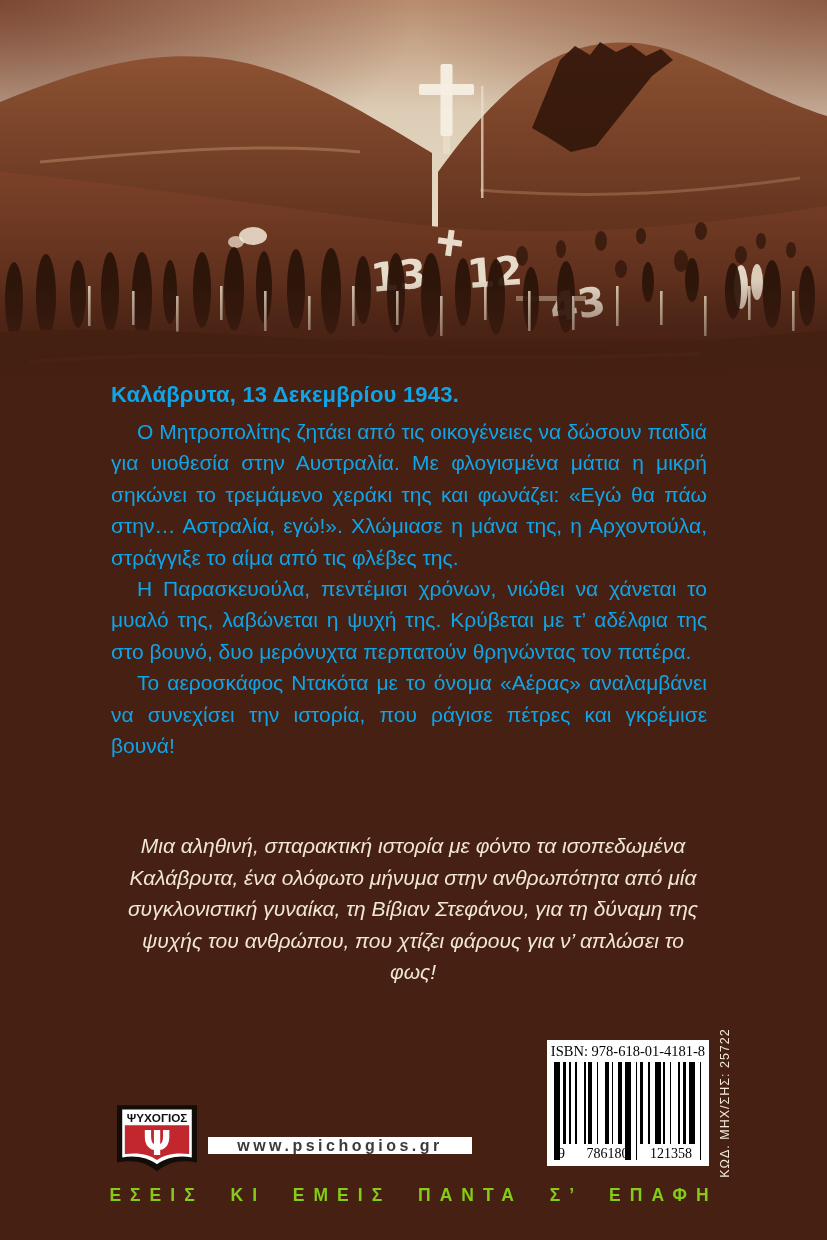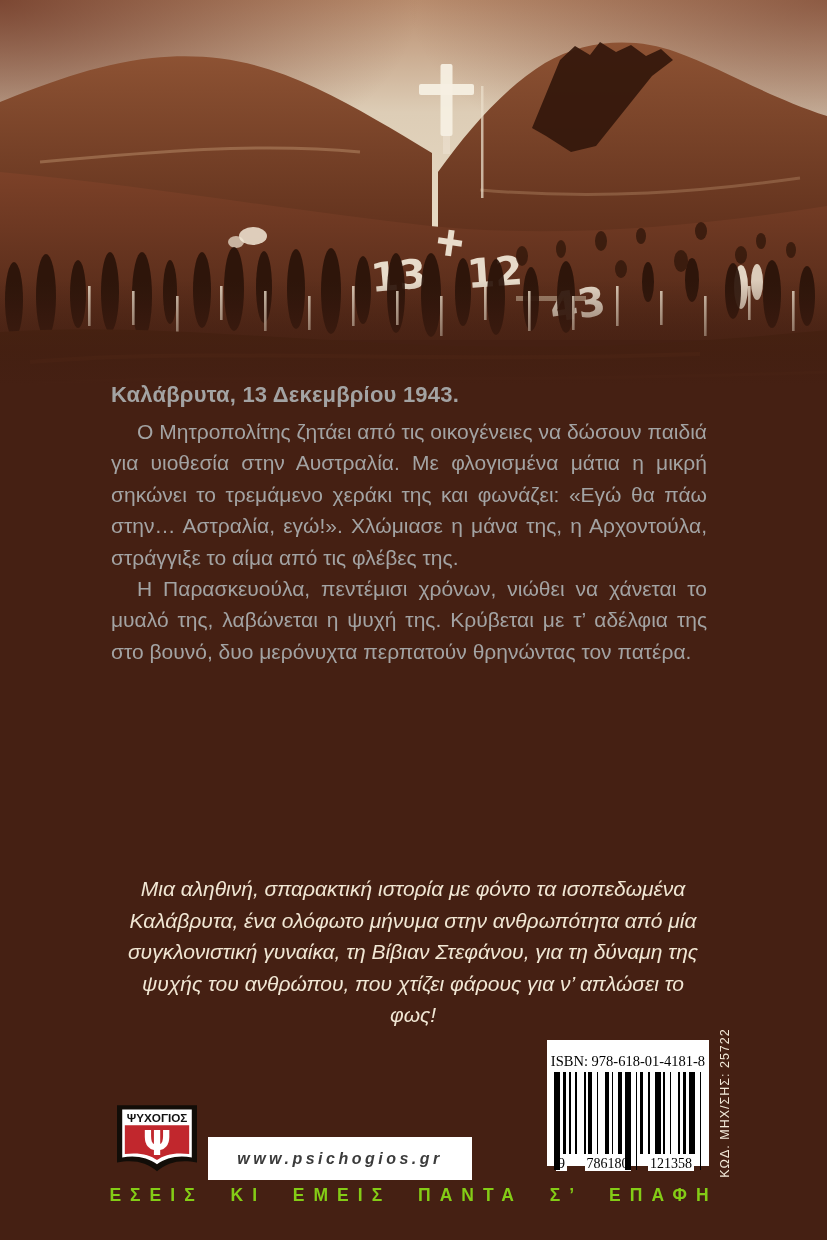--- a/index.html
+++ b/index.html
@@ -4,41 +4,41 @@
 <style>
   html,body{margin:0;padding:0;background:#1a0d08;}
   .page{position:relative;width:827px;height:1240px;background:#452013;overflow:hidden;
         font-family:"Liberation Sans",sans-serif;margin:0 auto;}
 
   
   .photo{position:absolute;top:0;left:0;width:827px;height:412px;}
   .photo svg{display:block;width:100%;height:100%;}
 
   
-  .synopsis{position:absolute;left:111px;top:382px;width:596px;color:#a3a3a3;}
+  .synopsis{position:absolute;left:111px;top:382px;width:596px;color:#0ea5e9;}
   .synopsis h2{font-size:22px;font-weight:bold;margin:0 0 8px 0;letter-spacing:.2px;}
   .synopsis p{font-size:21px;line-height:31.4px;margin:0;text-align:justify;}
   .synopsis p.indent{text-indent:26px;}
 
   
-  .quote{position:absolute;left:123px;top:873px;width:580px;text-align:center;
+  .quote{position:absolute;left:123px;top:830px;width:580px;text-align:center;
          font-style:italic;font-size:21px;line-height:31.5px;color:#f1e7d4;}
 
   
   .logo{position:absolute;left:113px;top:1100px;width:88px;height:80px;}
   .logo svg{display:block;width:100%;height:100%;}
 
   .pubname{position:absolute;left:208px;top:1099px;width:300px;color:#ffffff;
            font-weight:bold;font-size:30px;letter-spacing:-.5px;white-space:nowrap;}
-  .webbox{position:absolute;left:208px;top:1137px;width:264px;height:43px;background:#ffffff;
-          display:flex;align-items:center;justify-content:center;font-style:italic;}
+  .webbox{position:absolute;left:208px;top:1137px;width:264px;height:17px;background:#ffffff;
+          display:flex;align-items:center;justify-content:center;}
   .webbox span{color:#3b3b3b;font-weight:bold;font-size:16px;letter-spacing:3.5px;white-space:nowrap;}
 
   .barcode{position:absolute;left:547px;top:1040px;width:162px;height:126px;background:#ffffff;
-           box-sizing:border-box;padding-top:13px;}
+           box-sizing:border-box;padding-top:3px;}
   .isbn{font-family:"Liberation Serif",serif;font-size:14.5px;color:#000;text-align:center;white-space:nowrap;}
   .bars{position:relative;width:148px;height:100px;margin:2px auto 0 auto;}
   .stripe{position:absolute;top:0;background:#000;}
   .digits{position:absolute;bottom:1px;left:2px;right:8px;display:flex;justify-content:space-between;
           font-family:"Liberation Serif",serif;font-size:14px;color:#000;}
   .digits span{background:#fff;padding:0 2px;line-height:15px;}
 
   .kod{position:absolute;left:650px;top:1096px;width:150px;text-align:center;color:#f3ead9;
        font-size:12.5px;letter-spacing:1px;transform:rotate(-90deg);white-space:nowrap;}
 
@@ -185,20 +185,21 @@
       <path d="M0,387 C180,370 420,387 827,372" stroke="#6b3a1f" stroke-width="3" fill="none" opacity="0.4"></path>
 
       <rect x="0" y="280" width="827" height="132" fill="url(#gFade)"></rect>
     </svg>
   </div>
 
   <div class="synopsis">
     <h2>Καλάβρυτα, 13 Δεκεμβρίου 1943.</h2>
     <p class="indent">Ο Μητροπολίτης ζητάει από τις οικογένειες να δώσουν παιδιά για υιοθεσία στην Αυστραλία. Με φλογισμένα μάτια η μικρή σηκώνει το τρεμάμενο χεράκι της και φωνάζει: «Εγώ θα πάω στην… Αστραλία, εγώ!». Χλώμιασε η μάνα της, η Αρχοντούλα, στράγγιξε το αίμα από τις φλέβες της.</p>
     <p class="indent">Η Παρασκευούλα, πεντέμισι χρόνων, νιώθει να χάνεται το μυαλό της, λαβώνεται η ψυχή της. Κρύβεται με τ’ αδέλφια της στο βουνό, δυο μερόνυχτα περπατούν θρηνώντας τον πατέρα.</p>
+    <p class="indent">Το αεροσκάφος Ντακότα με το όνομα «Αέρας» αναλαμβάνει να συνεχίσει την ιστορία, που ράγισε πέτρες και γκρέμισε βουνά!</p>
   </div>
 
   <div class="quote">Μια αληθινή, σπαρακτική ιστορία με φόντο τα ισοπεδωμένα Καλάβρυτα, ένα ολόφωτο μήνυμα στην ανθρωπότητα από μία συγκλονιστική γυναίκα, τη Βίβιαν Στεφάνου, για τη δύναμη της ψυχής του ανθρώπου, που χτίζει φάρους για ν’ απλώσει το φως!</div>
 
   <div class="logo">
     <svg viewBox="0 0 100 92">
       <path d="M4,6 L96,6 L96,72 C78,68 62,71 50,82 C38,71 22,68 4,72 Z" fill="#120d08"></path>
       <path d="M10,11 L90,11 L90,66 C75,63 60,66 50,74 C40,66 25,63 10,66 Z" fill="#ffffff"></path>
       <text x="50" y="25" text-anchor="middle" font-family="'Liberation Sans',sans-serif" font-weight="bold" font-size="13.5" fill="#111111">ΨΥΧΟΓΙΟΣ</text>
       <path d="M13,29 L87,29 L87,62 C70,60 58,63 50,69 C42,63 30,60 13,62 Z" fill="#c1272d"></path>

